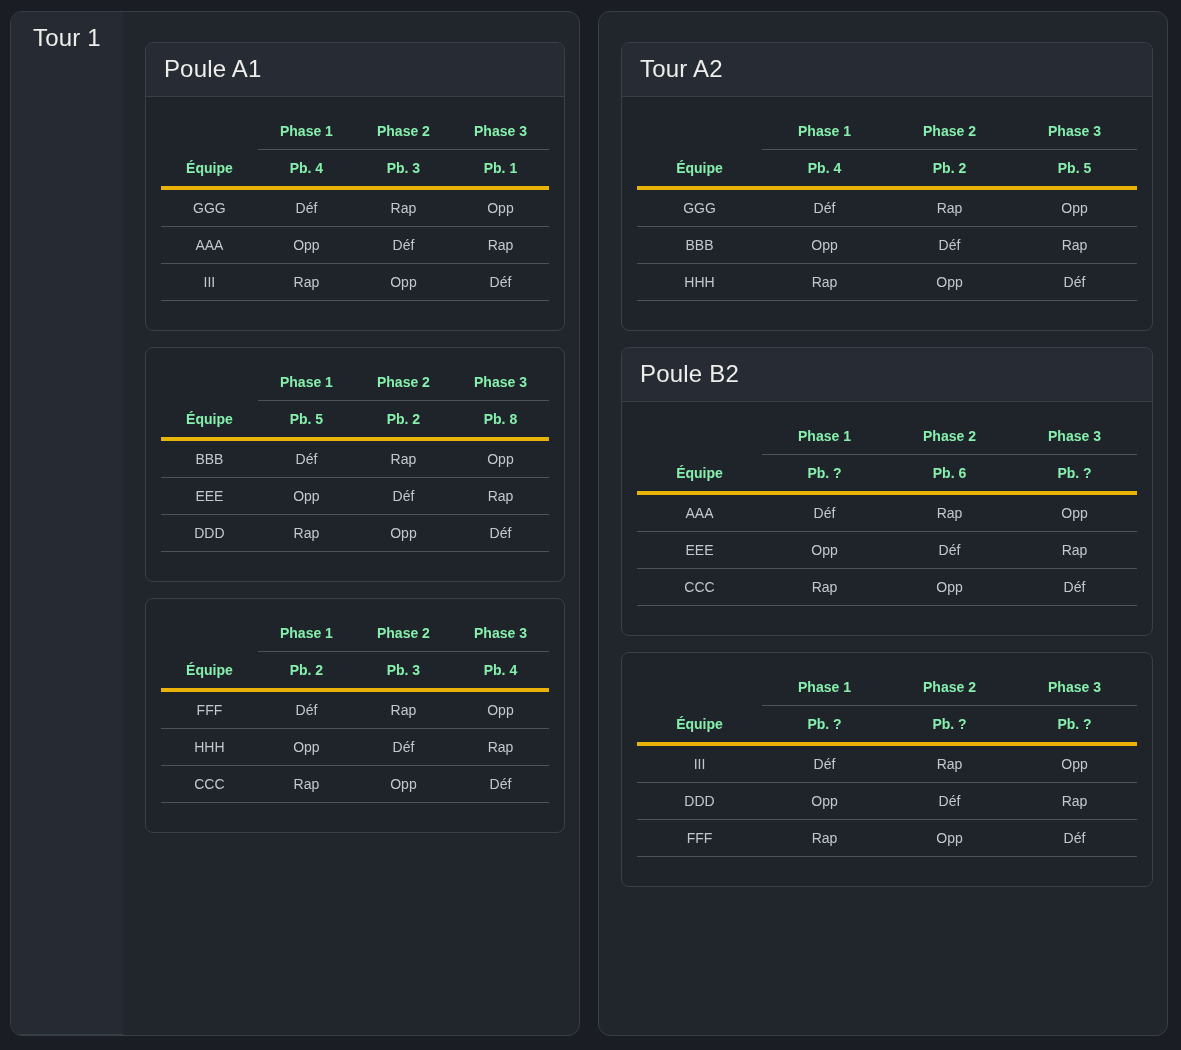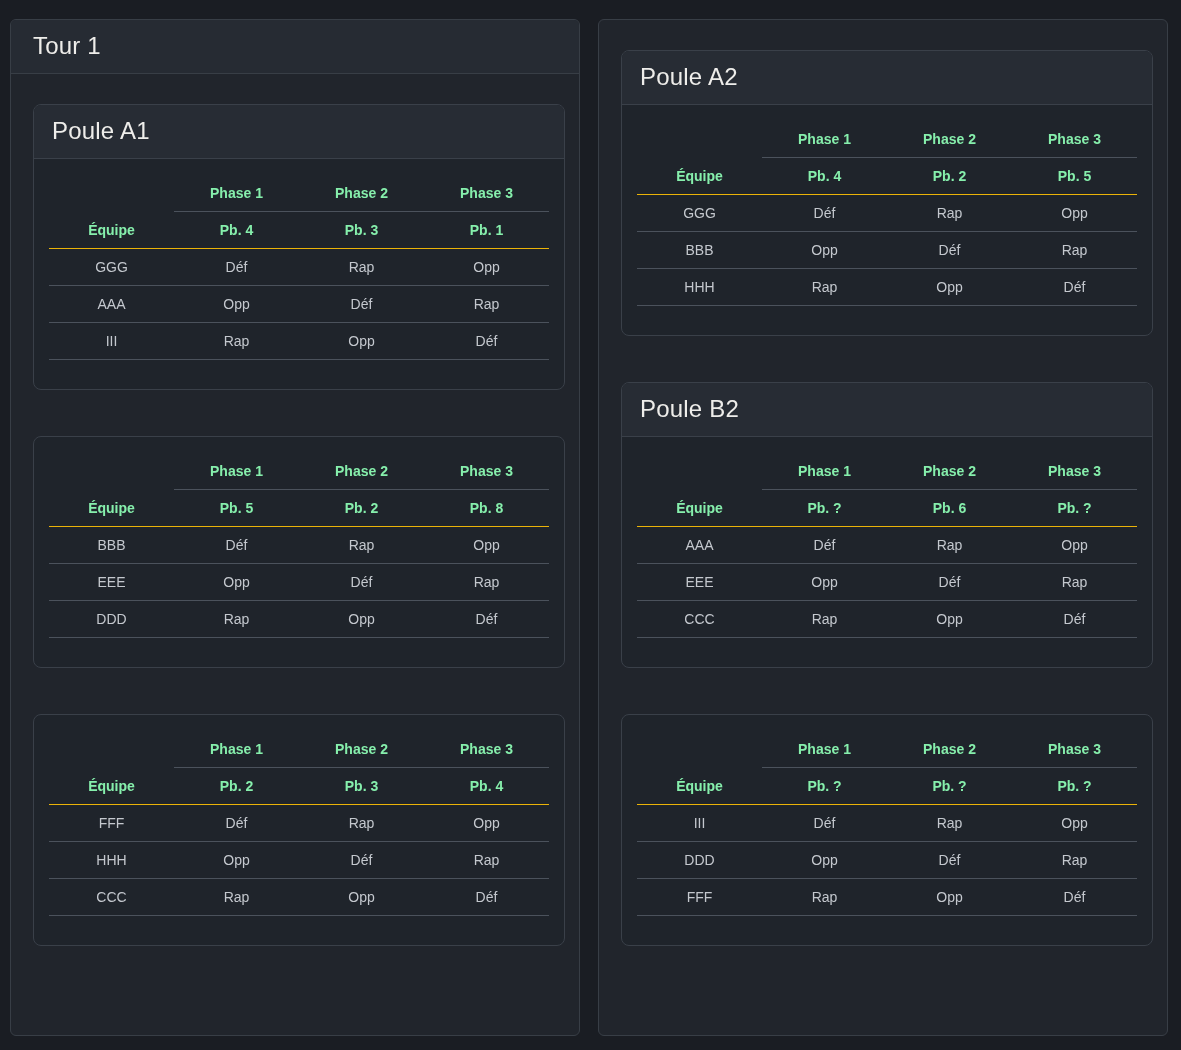--- a/index.html
+++ b/index.html
@@ -20,40 +20,39 @@
   .tours {
     display: grid;
     grid-template-columns: 1fr 1fr;
     gap: 18px;
     min-height: 1025px;
     align-items: stretch;
   }
   .tour-card {
     background: #21252c;
     border: 1px solid #383e46;
-    border-radius: 6px;
+    border-radius: 12px;
     overflow: hidden;
     display: flex;
-    flex-direction: column;
-    margin-top: 8px;
+    flex-direction: row;
   }
   .tour-header {
     background: #262b33;
     border-bottom: 1px solid #383e46;
     padding: 12px 22px 13px 22px;
     font-size: 24px;
     color: #eeedea;
     letter-spacing: 0.2px;
   }
   .tour-body {
     flex: 1;
     padding: 30px 14px 26px 22px;
     display: flex;
     flex-direction: column;
-    gap: 46px;
+    gap: 16px;
   }
   .poule-card {
     background: #1f242b;
     border: 1px solid #3a4049;
     border-radius: 8px;
     overflow: hidden;
   }
   .poule-header {
     background: #272c34;
     border-bottom: 1px solid #3a4049;
@@ -79,21 +78,21 @@
   }
   .poule-table thead th {
     font-weight: bold;
     color: #86efac;
   }
   .poule-table tbody td {
     font-weight: normal;
     color: #c4c8ce;
   }
   .phase-row th.phase-col { border-bottom: 1px solid #4b525c; }
-  .pb-row th { border-bottom: 1px solid #eab308; }
+  .pb-row th { border-bottom: 4px solid #eab308; }
   .poule-table tbody td { border-bottom: 1px solid #4b525c; }
 </style>
 </head>
 <body>
 
 <div class="page">
   <div class="tours">
 
     <section class="tour-card">
       <div class="tour-header">Tour 1</div>
@@ -223,21 +222,21 @@
           </div>
         </section>
 
       </div>
     </section>
 
     <section class="tour-card">
       <div class="tour-body">
 
         <section class="poule-card">
-          <div class="poule-header">Poule A2</div>
+          <div class="poule-header">Tour A2</div>
           <div class="poule-body">
             <table class="poule-table">
               <thead>
                 <tr class="phase-row">
                   <th class="team-col"></th>
                   <th class="phase-col">Phase 1</th>
                   <th class="phase-col">Phase 2</th>
                   <th class="phase-col">Phase 3</th>
                 </tr>
                 <tr class="pb-row">

